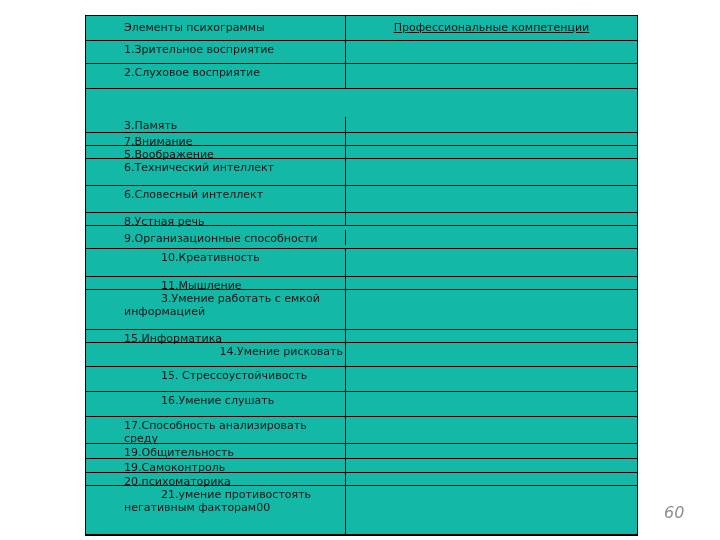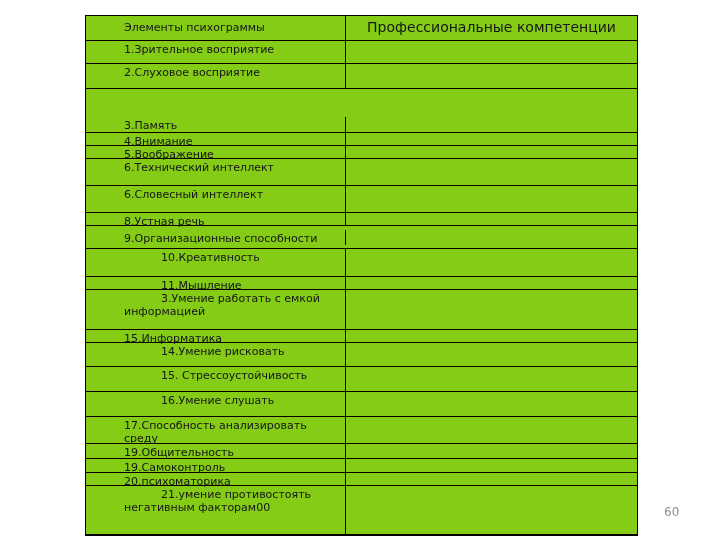--- a/index.html
+++ b/index.html
@@ -16,77 +16,79 @@
     font-family: "DejaVu Sans", "Liberation Sans", sans-serif;
     color: #161616;
   }
   .tbl {
     position: absolute;
     left: 85px;
     top: 15px;
     width: 551px;
     border: 1px solid #000;
     border-bottom-width: 2px;
-    background: #84cc16;
+    background: #14b8a6;
   }
   .row {
     display: flex;
     box-sizing: border-box;
     border-bottom: 1px solid #000;
   }
   .row:last-child { border-bottom: none; }
   .cell-l {
     box-sizing: border-box;
     width: 260px;
     flex: 0 0 260px;
     border-right: 1px solid #000;
     padding: 2px 2px 0 38px;
     font-size: 11px;
     line-height: 13px;
     white-space: pre-wrap;
   }
   .cell-r {
     box-sizing: border-box;
     flex: 1;
-    font-size: 14px;
+    font-size: 11px;
     line-height: 13px;
+    text-decoration: underline;
   }
   .hdr .cell-l { padding-top: 5px; }
   .hdr .cell-r { padding-top: 5px; text-align: center; }
   .ind { text-indent: 37px; }
   
   .r0  { height: 25px; }
   .r1  { height: 23px; }
   .r2  { height: 25px; }
   .r3  { height: 16px; margin-top: 28px; }
   .r4  { height: 13px; }
   .r5  { height: 13px; }
   .r6  { height: 27px; }
   .r7  { height: 27px; }
   .r8  { height: 13px; }
   .r9  { height: 23px; align-items: center; }
   .r10 { height: 28px; }
   .r11 { height: 13px; }
   .r12 { height: 40px; }
   .r13 { height: 13px; }
-  .r14 { height: 24px; }
+  .r14 { height: 24px; text-align: right; }
   .r15 { height: 25px; }
   .r16 { height: 25px; }
   .r17 { height: 27px; }
   .r18 { height: 15px; }
   .r19 { height: 14px; }
   .r20 { height: 13px; }
   .r21 { height: 48px; }
   .pagenum {
     position: absolute;
     left: 664px;
     top: 506px;
-    font-size: 12px;
+    font-size: 16px;
     line-height: 13px;
     color: #8d8d8d;
+    font-style: italic;
   }
 </style>
 </head>
 <body>
 
 <div class="slide">
   <div class="tbl">
 
     <div class="row hdr r0">
       <div class="cell-l">Элементы психограммы</div>
@@ -99,21 +101,21 @@
     </div>
     <div class="row r2">
       <div class="cell-l">2.Слуховое восприятие</div>
       <div class="cell-r"></div>
     </div>
     <div class="row r3">
       <div class="cell-l">3.Память</div>
       <div class="cell-r"></div>
     </div>
     <div class="row r4">
-      <div class="cell-l">4.Внимание</div>
+      <div class="cell-l">7.Внимание</div>
       <div class="cell-r"></div>
     </div>
     <div class="row r5">
       <div class="cell-l">5.Воображение</div>
       <div class="cell-r"></div>
     </div>
     <div class="row r6">
       <div class="cell-l">6.Технический интеллект</div>
       <div class="cell-r"></div>
     </div>

